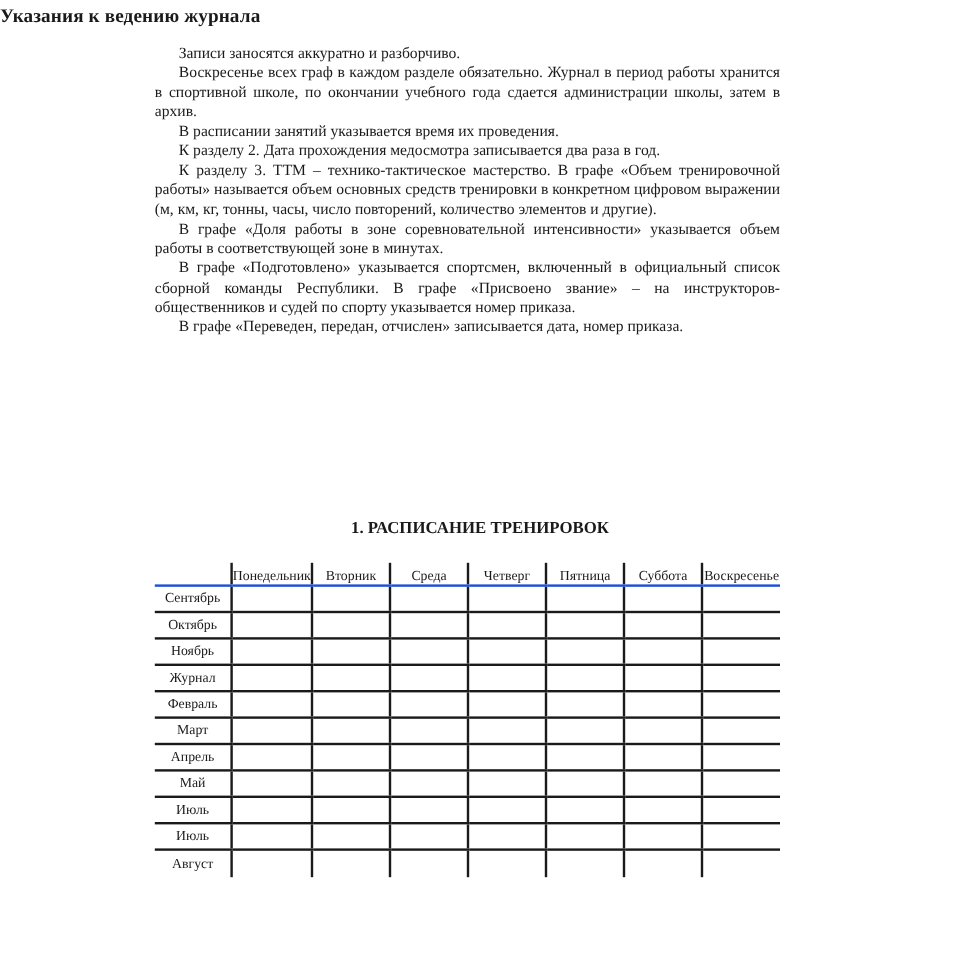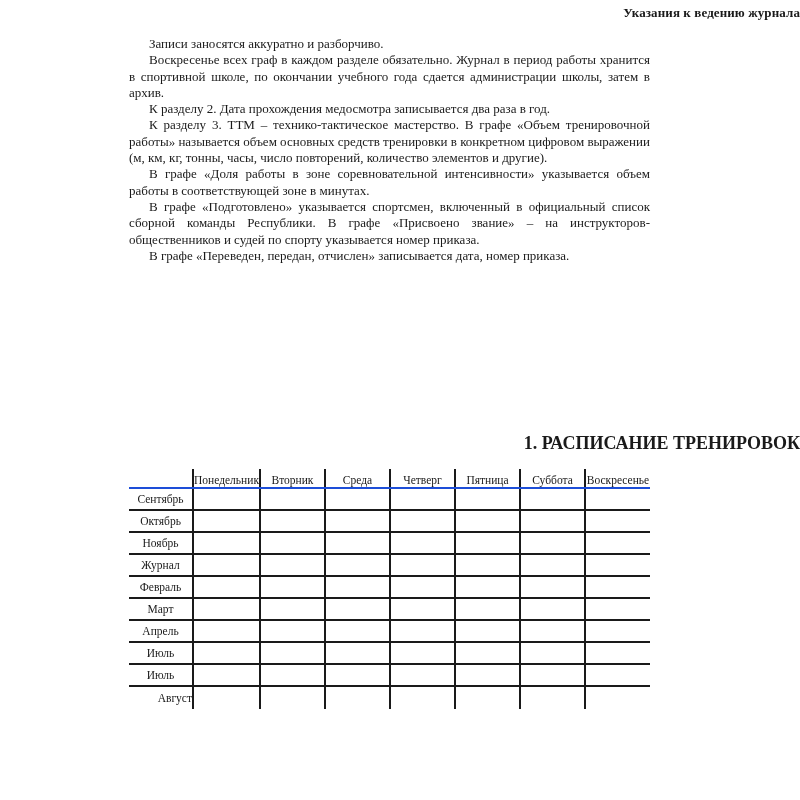--- a/index.html
+++ b/index.html
@@ -13,46 +13,46 @@
       position: relative;
       overflow: hidden;
       font-family: "Liberation Serif", "DejaVu Serif", serif;
       color: #1a1a1a;
     }
     .page-title {
       position: absolute;
       top: 5px;
       left: 0;
       width: 800px;
-      text-align: right;
+      text-align: left;
       font-weight: bold;
-      font-size: 13px;
+      font-size: 16px;
       letter-spacing: 0.1px;
     }
     .instructions {
       position: absolute;
       top: 36px;
       left: 129px;
       width: 521px;
       font-size: 13px;
       line-height: 16.3px;
     }
     .instructions p {
       margin: 0;
       text-indent: 20px;
       text-align: justify;
     }
     .section-title {
       position: absolute;
       top: 433px;
       left: 0;
       width: 800px;
-      text-align: right;
+      text-align: center;
       font-weight: bold;
-      font-size: 18px;
+      font-size: 14px;
     }
     .schedule {
       position: absolute;
       top: 469px;
       left: 129px;
       border-collapse: collapse;
       table-layout: fixed;
       font-size: 11.5px;
     }
     .schedule th, .schedule td {
@@ -73,34 +73,34 @@
     .schedule .day-cell, .schedule .day-head {
       border-left: 2px solid #1a1a1a;
     }
     .schedule tbody tr td {
       border-bottom: 2px solid #1a1a1a;
       height: 20px;
     }
     .schedule tbody tr:last-child td {
       border-bottom: none;
       height: 22px;
-      text-align: right;
     }
     .schedule .month-cell {
       font-size: 11.5px;
     }
   </style>
 </head>
 <body>
 
 <div class="page-title">Указания к ведению журнала</div>
 
 <div class="instructions">
   <p>Записи заносятся аккуратно и разборчиво.</p>
   <p>Воскресенье всех граф в каждом разделе обязательно. Журнал в период работы хранится в спортивной школе, по окончании учебного года сдается администрации школы, затем в архив.</p>
+  <p>В расписании занятий указывается время их проведения.</p>
   <p>К разделу 2. Дата прохождения медосмотра записывается два раза в год.</p>
   <p>К разделу 3. ТТМ – технико-тактическое мастерство. В графе «Объем тренировочной работы» называется объем основных средств тренировки в конкретном цифровом выражении (м, км, кг, тонны, часы, число повторений, количество элементов и другие).</p>
   <p>В графе «Доля работы в зоне соревновательной интенсивности» указывается объем работы в соответствующей зоне в минутах.</p>
   <p>В графе «Подготовлено» указывается спортсмен, включенный в официальный список сборной команды Республики. В графе «Присвоено звание» – на инструкторов-общественников и судей по спорту указывается номер приказа.</p>
   <p>В графе «Переведен, передан, отчислен» записывается дата, номер приказа.</p>
 </div>
 
 <div class="section-title">1. РАСПИСАНИЕ ТРЕНИРОВОК</div>
 
 <table class="schedule">
@@ -191,20 +191,30 @@
         <td class="month-cell">Апрель</td>
         <td class="day-cell"></td>
         <td class="day-cell"></td>
         <td class="day-cell"></td>
         <td class="day-cell"></td>
         <td class="day-cell"></td>
         <td class="day-cell"></td>
         <td class="day-cell"></td>
       </tr>
       <tr>
+        <td class="month-cell">Май</td>
+        <td class="day-cell"></td>
+        <td class="day-cell"></td>
+        <td class="day-cell"></td>
+        <td class="day-cell"></td>
+        <td class="day-cell"></td>
+        <td class="day-cell"></td>
+        <td class="day-cell"></td>
+      </tr>
+      <tr>
         <td class="month-cell">Июль</td>
         <td class="day-cell"></td>
         <td class="day-cell"></td>
         <td class="day-cell"></td>
         <td class="day-cell"></td>
         <td class="day-cell"></td>
         <td class="day-cell"></td>
         <td class="day-cell"></td>
       </tr>
       <tr>

